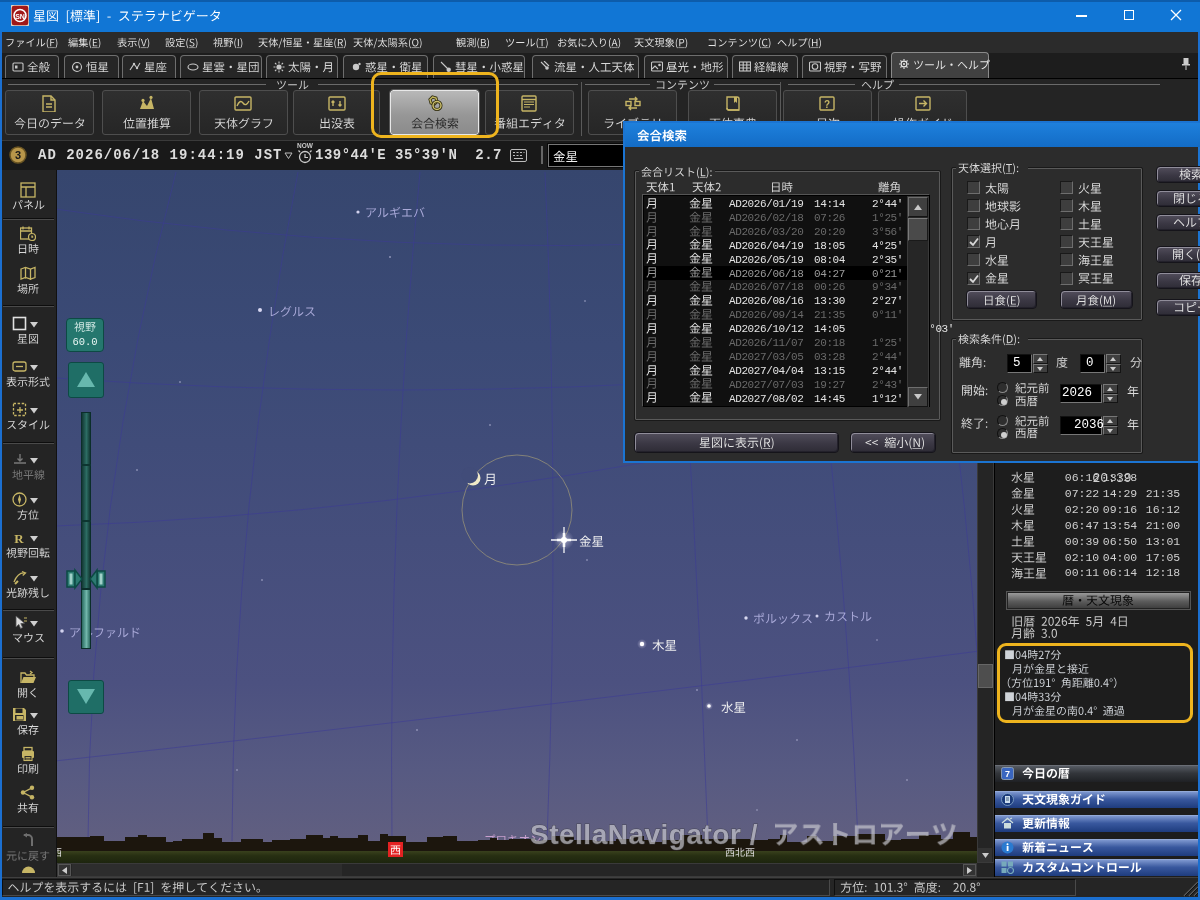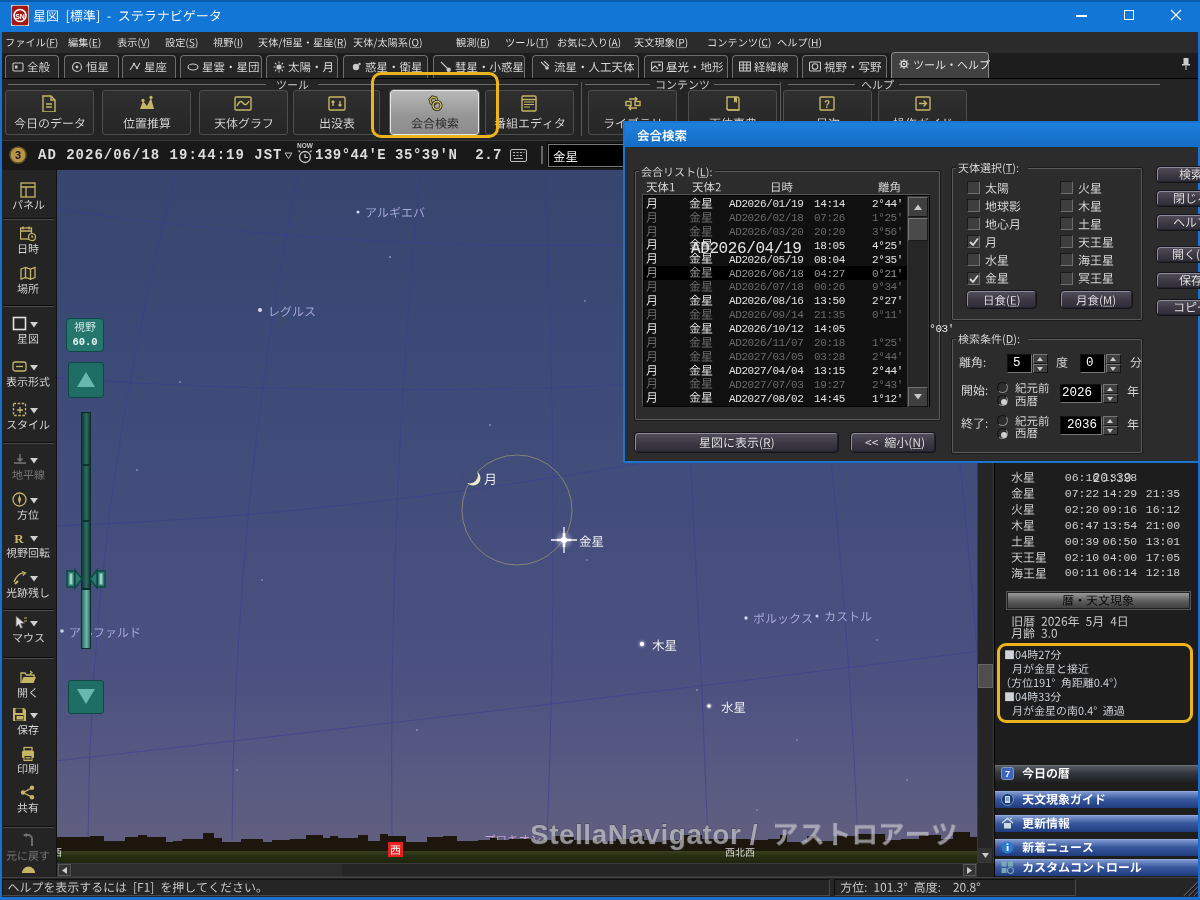--- a/index.html
+++ b/index.html
@@ -1318,21 +1318,21 @@
   </svg>
 <div class="a" style="left:66px;top:318px;width:38px;height:34px;background:#25776e;border:1.5px solid #0d4a44;border-radius:4px"></div>
 <div style="position:absolute;left:74.0px;top:321.1px;line-height:0">
     <svg class="jt" width="22.0" height="12.3" viewBox="0 0 2000 1120">
       <g fill="#d6ece8" transform="translate(0 900) scale(1 -1)">
         <use href="#r8996" x="0"></use>
         <use href="#r91ce" x="1000"></use>
       </g>
     </svg>
   </div>
-<div class="a mono" style="left:85px;top:336px;font-size:10.5px;font-weight:bold;color:#eaf6f4;transform:translateX(-50%)">60.0</div>
+<div class="a mono" style="left:85px;top:336px;font-size:10.5px;font-weight:normal;color:#eaf6f4;transform:translateX(-50%)">60.0</div>
 <div class="a" style="left:68px;top:362px;width:36px;height:36px;background:#1f6e66;border:1.5px solid #0d4a44;border-radius:3px"></div>
 <svg class="a" style="left:76px;top:371px" width="20" height="17" viewBox="0 0 20 17">
     <path d="M10,1 L19,16 H1 z" fill="#67b8ae"></path>
   </svg>
 <div class="a" style="left:81px;top:412px;width:10px;height:177px;background:linear-gradient(90deg,#123833,#27625a 45%,#2e6e65 55%,#123833);border:1px solid #0b2e2a"></div>
 <div class="a" style="left:81px;top:589px;width:10px;height:60px;background:linear-gradient(90deg,#2a6a60,#62a89d 45%,#74b8ad 55%,#2a6a60);border:1px solid #0b2e2a"></div>
 <div class="a" style="left:81px;top:464px;width:10px;height:2px;background:#0d3530"></div>
 <div class="a" style="left:81px;top:520px;width:10px;height:2px;background:#0d3530"></div>
 <svg class="a" style="left:64px;top:568px" width="44" height="22" viewBox="0 0 44 22">
 <rect x="3" y="3" width="8" height="16" fill="#2c7a71" stroke="#0d4a44" stroke-width="1.5"></rect>
@@ -1846,21 +1846,21 @@
     </svg>
   </div>
 <div style="position:absolute;left:689.0px;top:238.4px;line-height:0">
     <svg class="jt" width="24.0" height="13.4" viewBox="0 0 2000 1120">
       <g fill="#e4e4e4" transform="translate(0 900) scale(1 -1)">
         <use href="#r91d1" x="0"></use>
         <use href="#r661f" x="1000"></use>
       </g>
     </svg>
   </div>
-<div class="a mono" style="left:691px;top:239.7px;font-size:16px;color:#e4e4e4;letter-spacing:-0.4px">AD2026/04/19</div>
+<div class="a mono" style="left:729px;top:239.7px;font-size:11px;color:#e4e4e4;letter-spacing:-0.4px">AD2026/04/19</div>
 <div class="a mono" style="left:814px;top:239.7px;font-size:11px;color:#e4e4e4;letter-spacing:-0.4px">18:05</div>
 <div class="a mono" style="left:903px;top:239.7px;font-size:11px;color:#e4e4e4;letter-spacing:-0.4px;transform:translateX(-100%)">4°25'</div>
 <div style="position:absolute;left:646.0px;top:252.3px;line-height:0">
     <svg class="jt" width="12.0" height="13.4" viewBox="0 0 1000 1120">
       <g fill="#e4e4e4" transform="translate(0 900) scale(1 -1)">
         <use href="#r6708" x="0"></use>
       </g>
     </svg>
   </div>
 <div style="position:absolute;left:689.0px;top:252.3px;line-height:0">
@@ -1920,21 +1920,21 @@
   </div>
 <div style="position:absolute;left:689.0px;top:294.0px;line-height:0">
     <svg class="jt" width="24.0" height="13.4" viewBox="0 0 2000 1120">
       <g fill="#e4e4e4" transform="translate(0 900) scale(1 -1)">
         <use href="#r91d1" x="0"></use>
         <use href="#r661f" x="1000"></use>
       </g>
     </svg>
   </div>
 <div class="a mono" style="left:729px;top:295.3px;font-size:11px;color:#e4e4e4;letter-spacing:-0.4px">AD2026/08/16</div>
-<div class="a mono" style="left:814px;top:295.3px;font-size:11px;color:#e4e4e4;letter-spacing:-0.4px">13:50</div>
+<div class="a mono" style="left:814px;top:295.3px;font-size:11px;color:#e4e4e4;letter-spacing:-0.4px">13:30</div>
 <div class="a mono" style="left:903px;top:295.3px;font-size:11px;color:#e4e4e4;letter-spacing:-0.4px;transform:translateX(-100%)">2°27'</div>
 <div style="position:absolute;left:646.0px;top:307.9px;line-height:0">
     <svg class="jt" width="12.0" height="13.4" viewBox="0 0 1000 1120">
       <g fill="#6a6a6a" transform="translate(0 900) scale(1 -1)">
         <use href="#r6708" x="0"></use>
       </g>
     </svg>
   </div>
 <div style="position:absolute;left:689.0px;top:307.9px;line-height:0">
     <svg class="jt" width="24.0" height="13.4" viewBox="0 0 2000 1120">
@@ -2382,21 +2382,21 @@
 <div class="a" style="left:997px;top:428px;width:11px;height:11px;border-radius:50%;background:#2e2e2e;border:1px solid;border-color:#111 #888 #888 #111"></div>
 <div class="a" style="left:1000.5px;top:431.5px;width:6px;height:6px;border-radius:50%;background:#cfcfcf"></div>
 <div style="position:absolute;left:1015.0px;top:426.6px;line-height:0">
     <svg class="jt" width="23.0" height="12.9" viewBox="0 0 2000 1120">
       <g fill="#dadada" transform="translate(0 900) scale(1 -1)">
         <use href="#r897f" x="0"></use>
         <use href="#r66a6" x="1000"></use>
       </g>
     </svg>
   </div>
-<div class="a mono" style="left:1060px;top:416px;width:42px;height:19px;background:#000;border:1px solid;border-color:#111 #777 #777 #111;box-shadow:inset 1px 1px 0 #000;color:#fff;font-size:12.5px;line-height:17px;padding-left:6px">2036</div>
+<div class="a mono" style="left:1060px;top:416px;width:42px;height:19px;background:#000;border:1px solid;border-color:#111 #777 #777 #111;box-shadow:inset 1px 1px 0 #000;color:#fff;font-size:12.5px;line-height:17px;padding-left:13px">2036</div>
 <div class="a" style="left:1103px;top:416px;width:15px;height:9.5px;background:#3f3f3f;border:1px solid;border-color:#777 #141414 #141414 #777"></div>
 <svg class="a" style="left:1107px;top:419px" width="6" height="4" viewBox="0 0 6 4">
     <path d="M0,4 L3,0 L6,4 z" fill="#ccc"></path>
   </svg>
 <div class="a" style="left:1103px;top:425.5px;width:15px;height:9.5px;background:#3f3f3f;border:1px solid;border-color:#777 #141414 #141414 #777"></div>
 <svg class="a" style="left:1107px;top:428.5px" width="6" height="4" viewBox="0 0 6 4">
     <path d="M0,0 L3,4 L6,0 z" fill="#ccc"></path>
   </svg>
 <div style="position:absolute;left:1127.0px;top:418.2px;line-height:0">
     <svg class="jt" width="12.0" height="13.4" viewBox="0 0 1000 1120">

